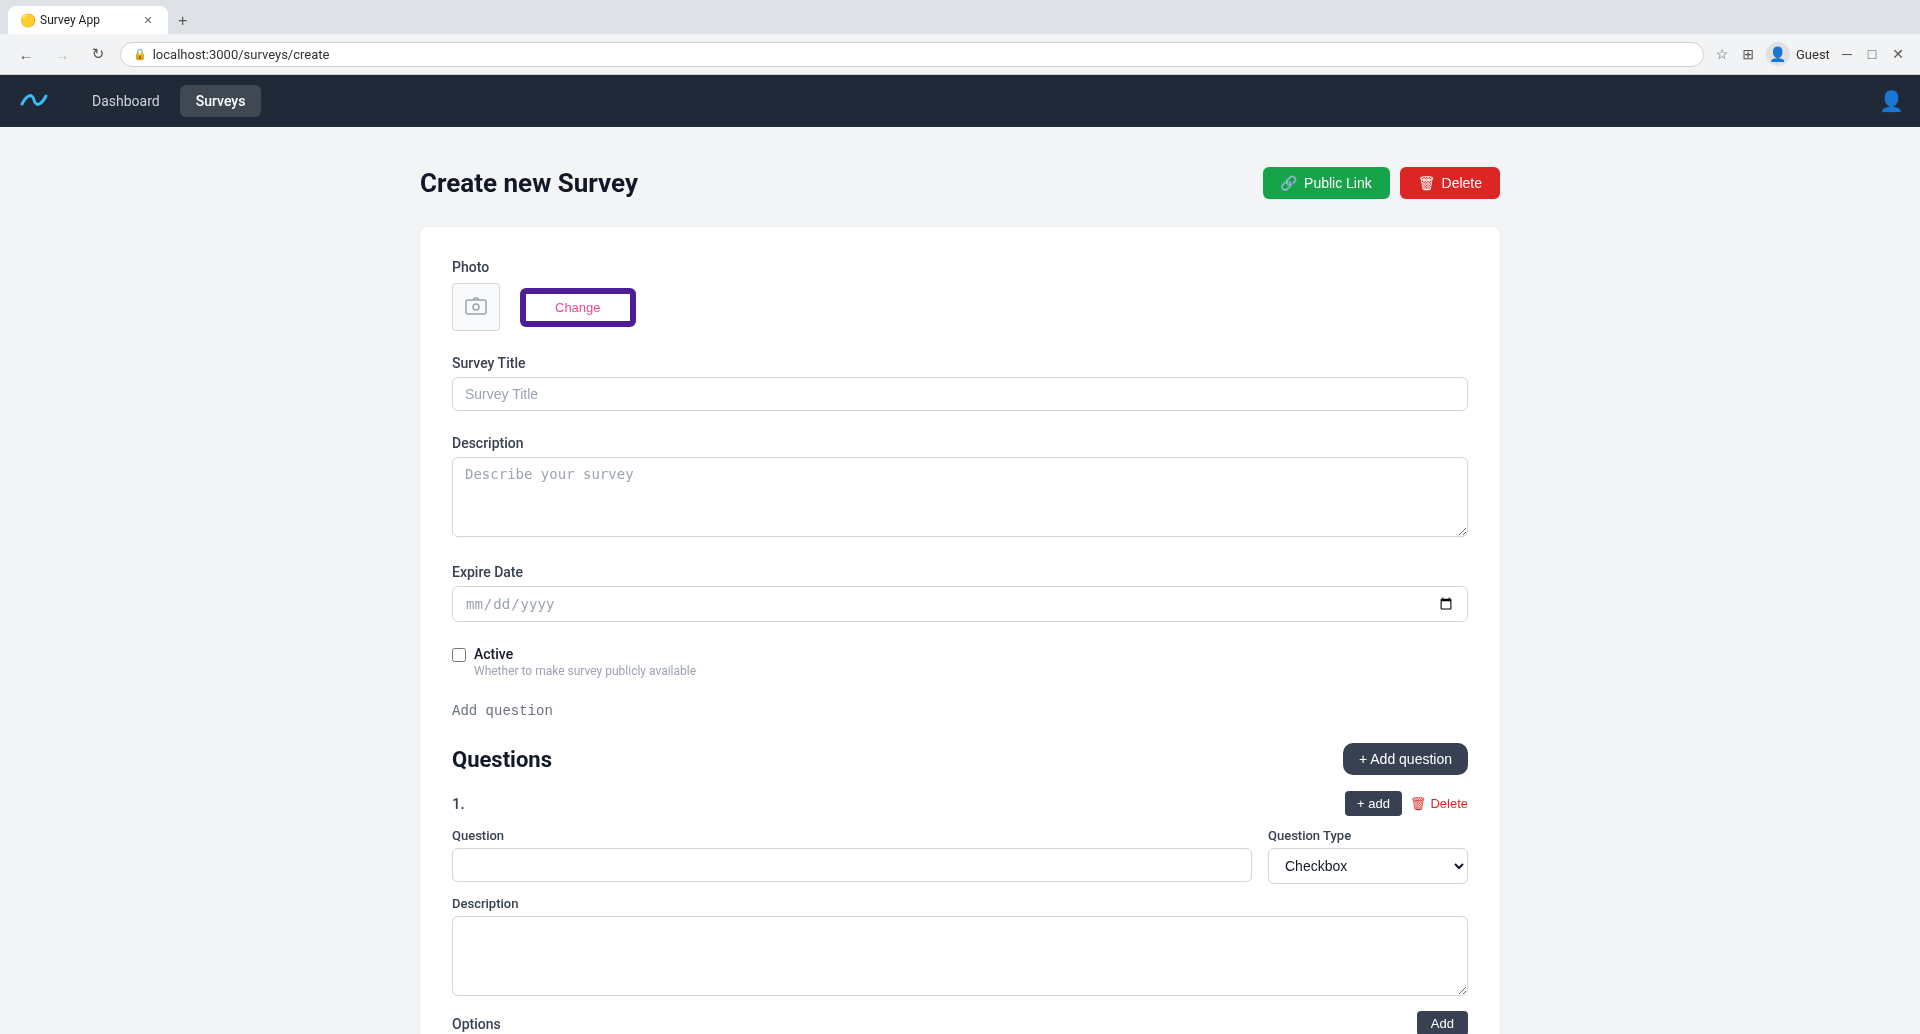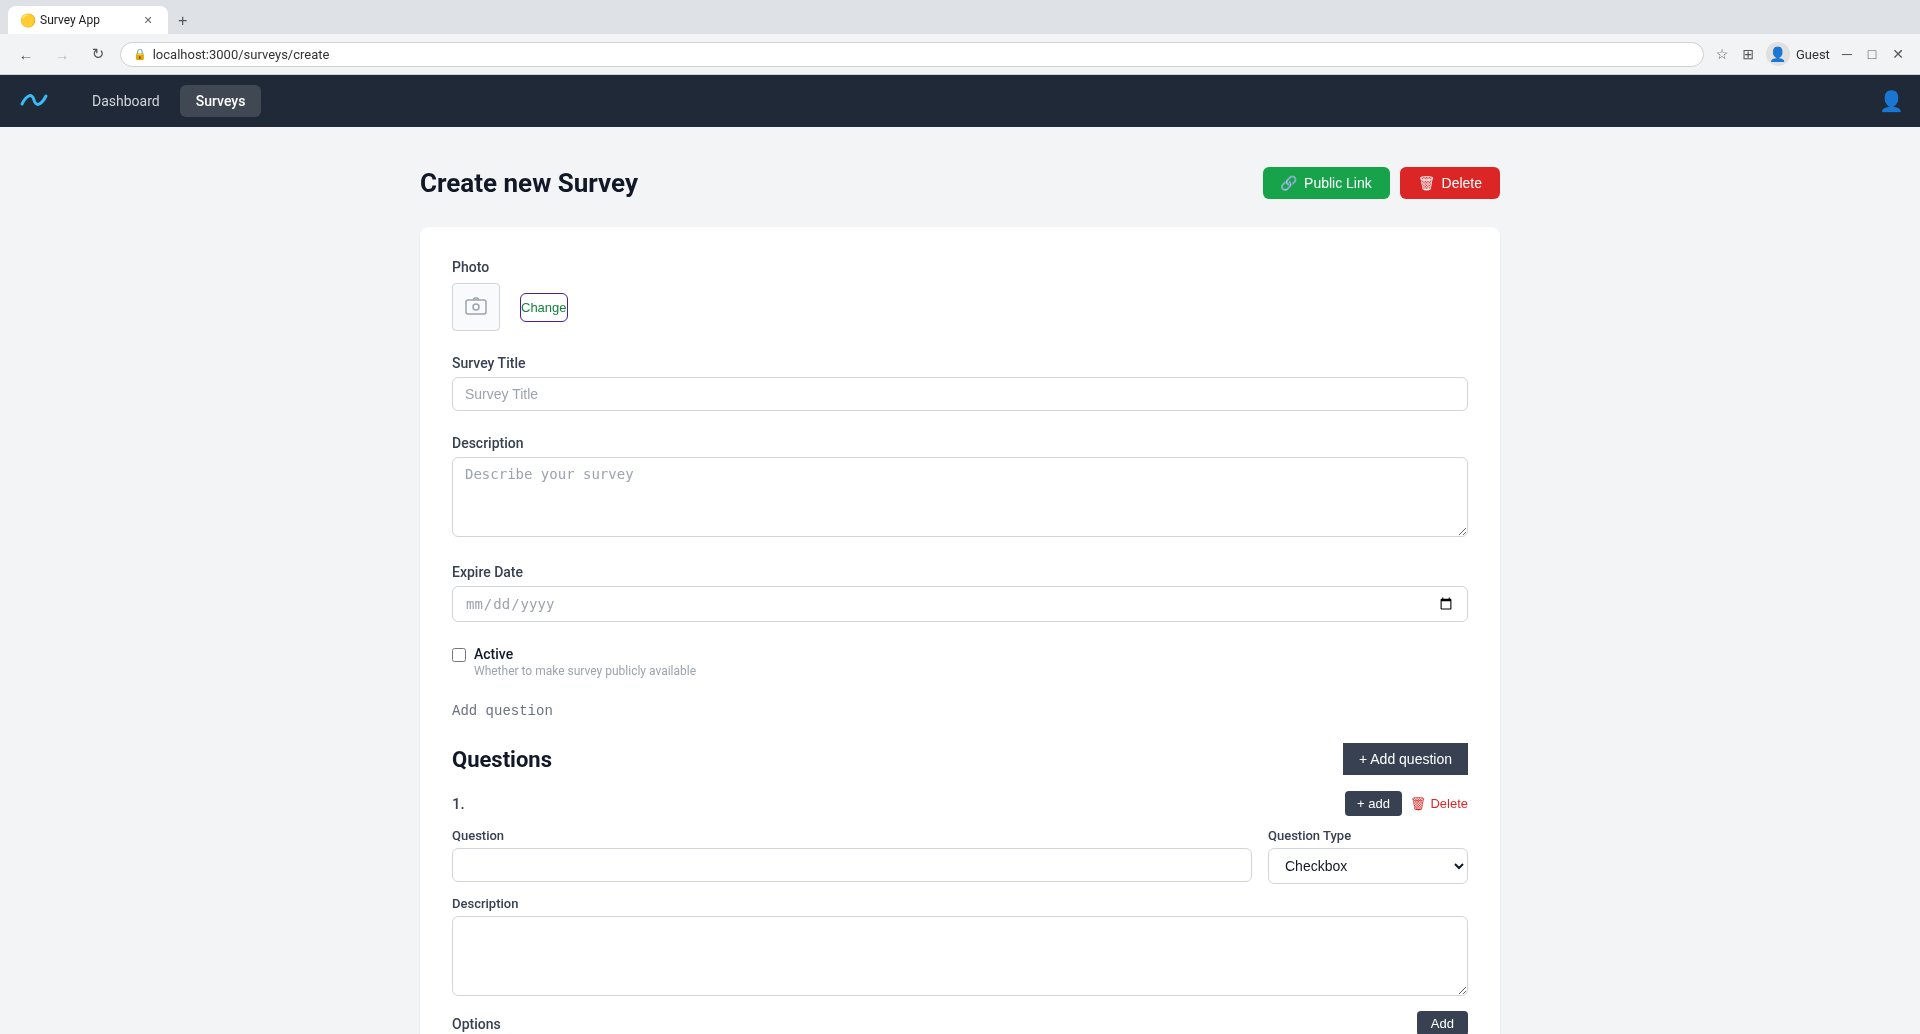--- a/index.html
+++ b/index.html
@@ -48,33 +48,33 @@
     .form-label { font-size: 14px; font-weight: 500; color: #374151; margin-bottom: 6px; display: block; }
     .form-input { width: 100%; border: 1px solid #d1d5db; border-radius: 6px; padding: 8px 12px; font-size: 14px; color: #111827; outline: none; }
     .form-input::placeholder { color: #9ca3af; }
     .form-textarea { width: 100%; border: 1px solid #d1d5db; border-radius: 6px; padding: 8px 12px; font-size: 14px; color: #111827; outline: none; resize: vertical; min-height: 80px; }
     .form-textarea::placeholder { color: #9ca3af; }
     .date-input { width: 100%; border: 1px solid #d1d5db; border-radius: 6px; padding: 8px 12px; font-size: 14px; color: #9ca3af; outline: none; }
     
     
     .photo-preview { width: 48px; height: 48px; border: 1px solid #d1d5db; border-radius: 4px; display: flex; align-items: center; justify-content: center; background: #f9fafb; color: #9ca3af; margin-right: 10px; }
     .photo-row { display: flex; align-items: center; gap: 10px; margin-top: 8px; }
-    .btn-outline { background: white; border: 1px solid #4c1d95; border-radius: 6px; padding: 6px 0; font-size: 13px; cursor: pointer; color: #15803d; }
+    .btn-outline { background: white; border: 6px solid #4c1d95; border-radius: 6px; padding: 6px 29px; font-size: 13px; cursor: pointer; color: #ec4899; }
 
     
     .checkbox-row { display: flex; align-items: flex-start; gap: 8px; }
     .checkbox-row input[type=checkbox] { margin-top: 2px; width: 14px; height: 14px; cursor: pointer; }
     .checkbox-label { font-size: 14px; color: #111827; font-weight: 500; }
     .checkbox-hint { font-size: 12px; color: #9ca3af; margin-top: 2px; }
 
     
     .section-header { display: flex; align-items: center; justify-content: space-between; margin-bottom: 16px; }
     .section-title-sm { font-size: 14px; color: #6b7280; font-family: Liberation Mono, monospace; }
     .section-title { font-size: 22px; font-weight: 700; color: #111827; }
-    .btn-dark { background: #374151; color: white; border: none; border-radius: 0; padding: 8px 16px; font-size: 14px; cursor: pointer; display: inline-flex; align-items: center; gap: 6px; }
+    .btn-dark { background: #374151; color: white; border: none; border-radius: 10px; padding: 8px 16px; font-size: 14px; cursor: pointer; display: inline-flex; align-items: center; gap: 6px; }
 
     
     .question-item { margin-bottom: 24px; }
     .question-header { display: flex; align-items: center; justify-content: space-between; margin-bottom: 12px; }
     .question-number { font-size: 15px; font-weight: 500; color: #374151; }
     .question-actions { display: flex; gap: 8px; }
     .btn-add-sm { background: #374151; color: white; border: none; border-radius: 4px; padding: 5px 12px; font-size: 13px; cursor: pointer; display: inline-flex; align-items: center; gap: 4px; }
     .btn-delete-sm { background: none; border: none; color: #dc2626; font-size: 13px; cursor: pointer; display: inline-flex; align-items: center; gap: 4px; }
     .question-row { display: grid; grid-template-columns: 1fr 200px; gap: 16px; margin-bottom: 12px; }
     .select-input { border: 1px solid #d1d5db; border-radius: 6px; padding: 8px 12px; font-size: 14px; color: #111827; background: white; outline: none; width: 100%; }

